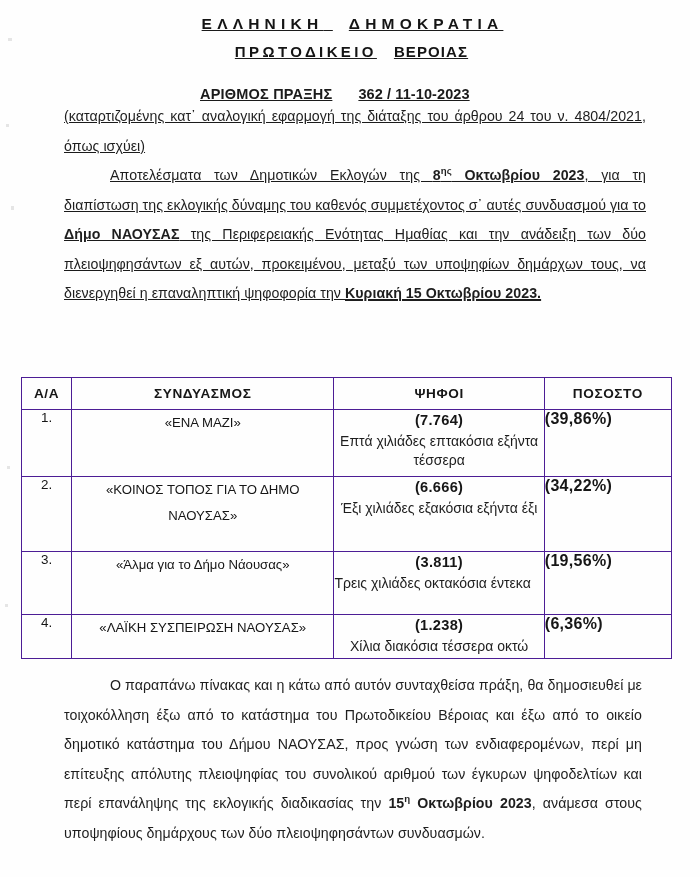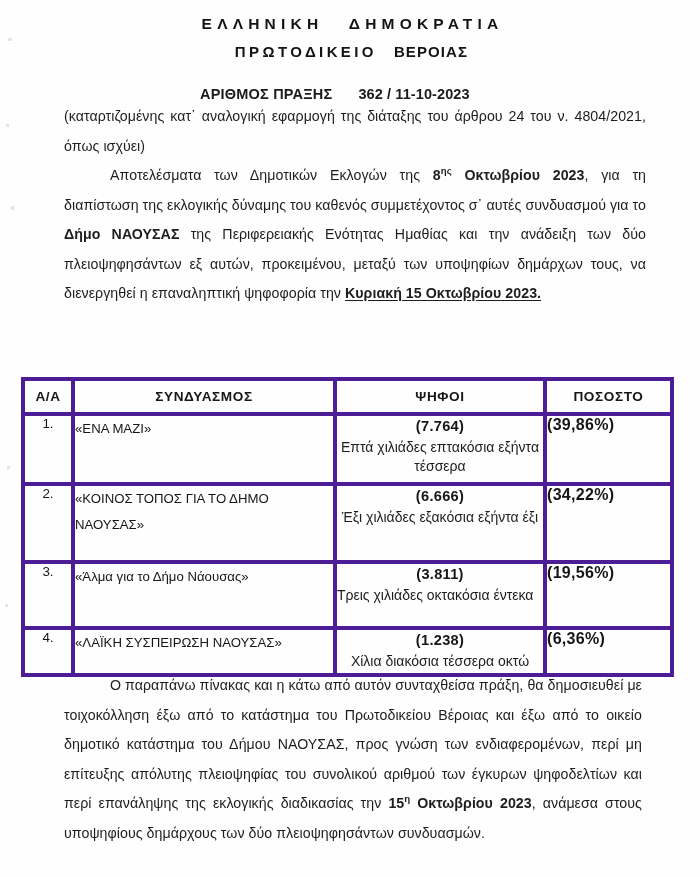--- a/index.html
+++ b/index.html
@@ -18,20 +18,21 @@
     -webkit-font-smoothing: antialiased;
   }
 
   .page {
     position: relative;
     width: 700px;
     height: 877px;
     box-sizing: border-box;
     padding: 0;
     background: #fefefe;
+    text-decoration: underline;
   }
 
   
   .scan-mark {
     position: absolute;
     background: #cfcfcf;
     opacity: .55;
   }
   .scan-mark.m1 { left: 8px;  top: 38px;  width: 4px; height: 3px; }
   .scan-mark.m2 { left: 6px;  top: 124px; width: 3px; height: 3px; }
@@ -123,21 +124,21 @@
   }
   table.results {
     width: 651px;
     border-collapse: collapse;
     table-layout: fixed;
     font-size: 13.4px;
     color: #161616;
   }
   table.results th,
   table.results td {
-    border: 4px solid #4c1d95;
+    border: 1px solid #4c1d95;
     padding: 0;
     vertical-align: top;
   }
   table.results thead th {
     font-weight: bold;
     font-size: 13.6px;
     letter-spacing: .6px;
     text-align: center;
     height: 25px;
     padding: 3px 2px 3px 2px;
@@ -147,20 +148,21 @@
   .col-combo  { width: 262px; }
   .col-votes  { width: 210px; }
   .col-pct    { width: 127px; }
 
   td.cell-aa {
     text-align: center;
     padding-top: 6px;
     font-size: 13.4px;
   }
   td.cell-combo {
+    text-align: center;
     padding: 6px 6px 4px 6px;
     line-height: 26px;
     font-size: 13.2px;
   }
   td.cell-votes {
     padding: 5px 7px 5px 7px;
     text-align: center;
   }
   td.cell-votes .votes-number {
     font-weight: bold;

